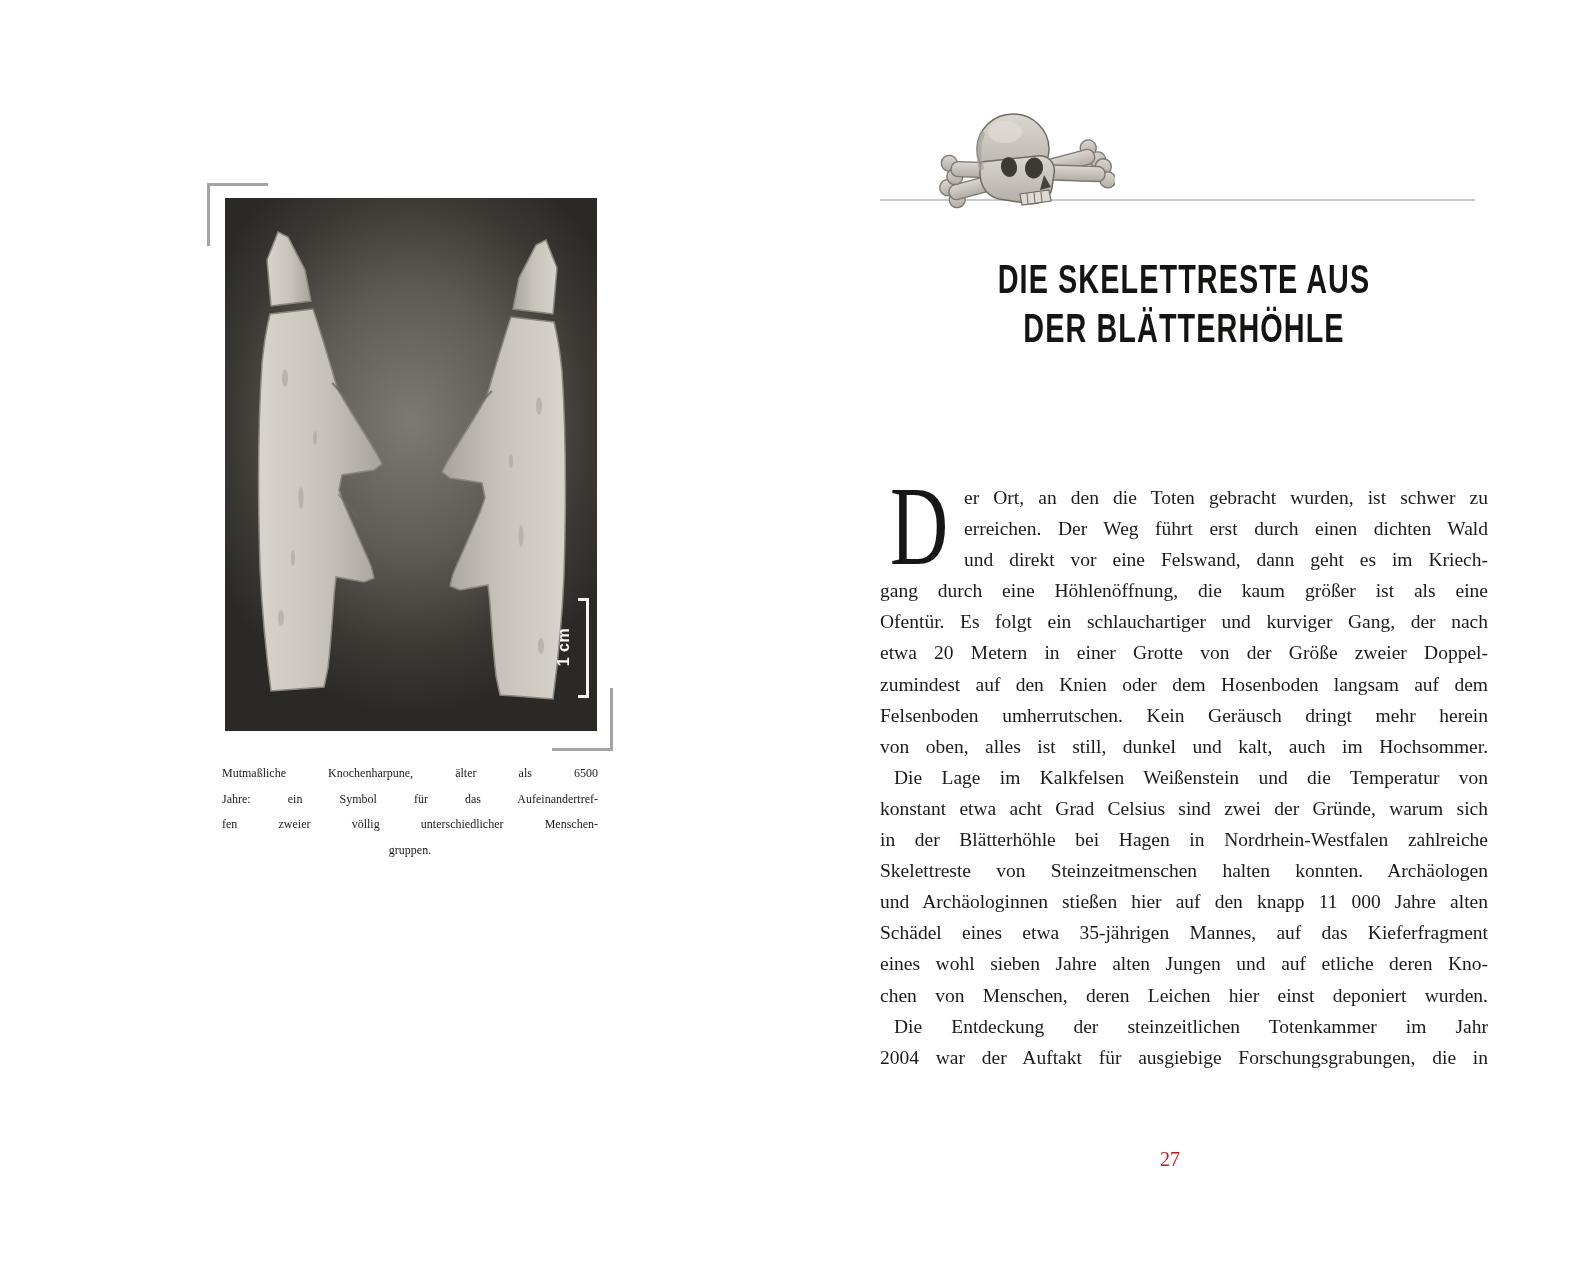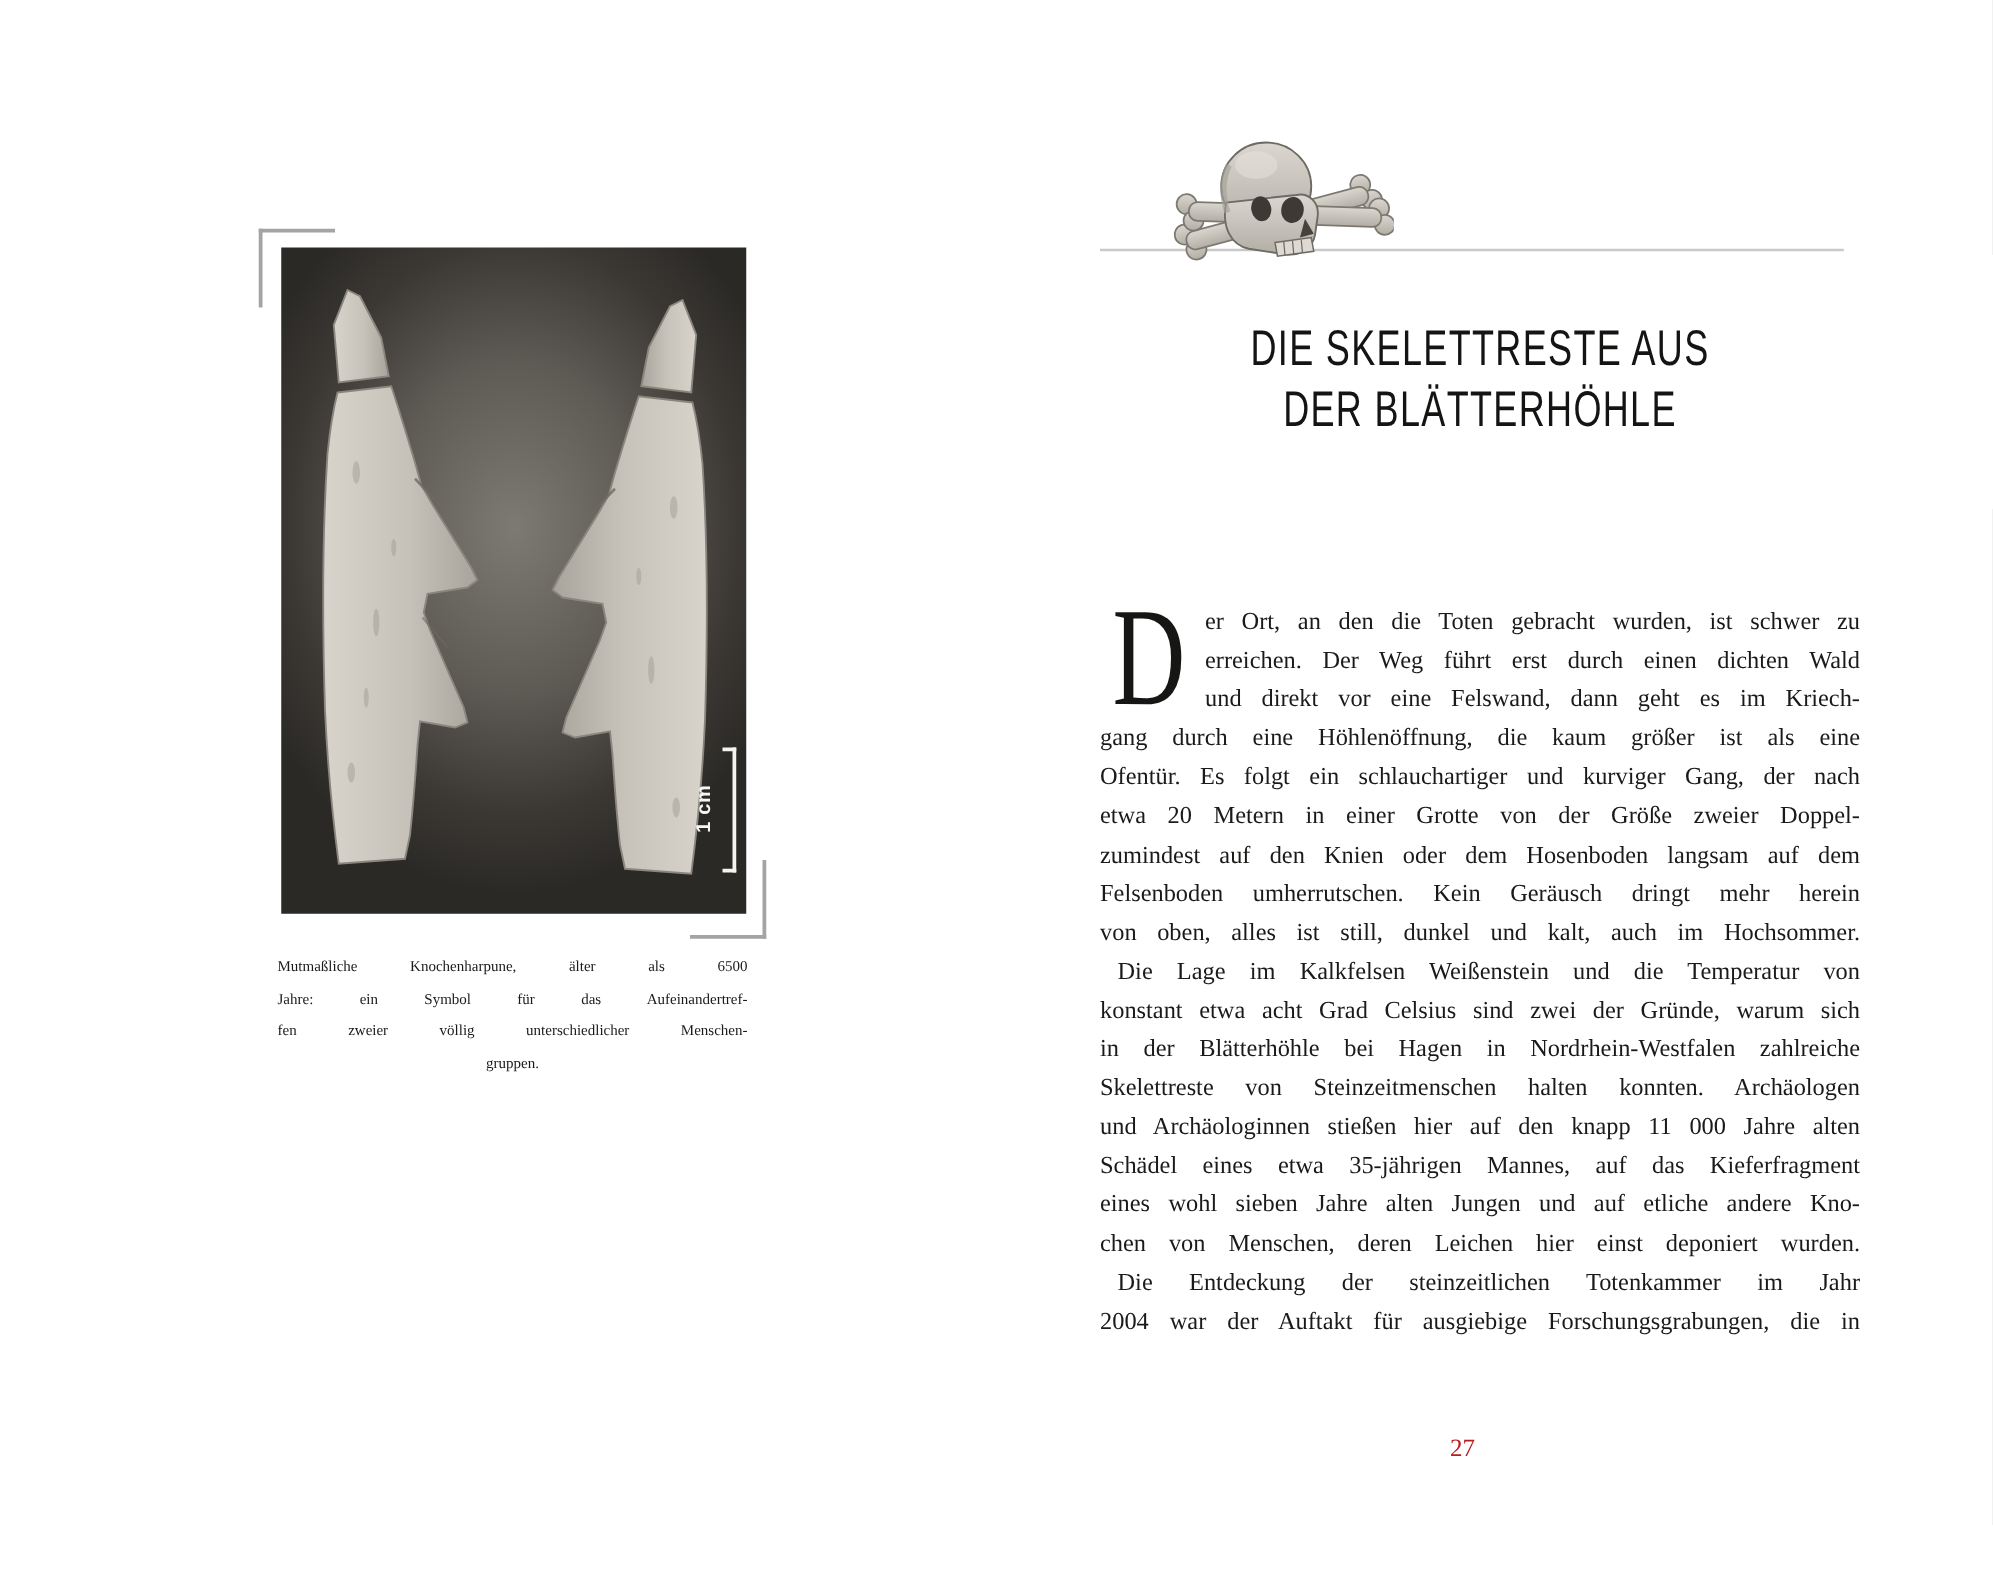--- a/index.html
+++ b/index.html
@@ -30,21 +30,21 @@
   .caption{position:absolute;left:222px;top:761px;width:376px;
            font-size:12px;line-height:25.6px;}
   .caption .cap-line{text-align:justify;text-align-last:justify;}
   .caption .cap-last{text-align:right;text-align-last:center;}
 
   
   .chapter-rule{position:absolute;left:880px;top:199px;width:595px;height:2px;background:#c9c9c9;z-index:1;}
   .ornament{position:absolute;left:925px;top:104px;z-index:2;}
 
   .title{position:absolute;left:880px;top:255px;width:608px;text-align:center;
-         font-family:"Liberation Sans","DejaVu Sans",sans-serif;font-weight:400;color:#141413;}
+         font-family:"Liberation Sans","DejaVu Sans",sans-serif;font-weight:700;color:#141413;}
   .title .t-line{font-size:40px;line-height:49px;letter-spacing:1.5px;
                  transform:scaleX(.72);transform-origin:50% 50%;white-space:nowrap;}
 
   .drop-cap{position:absolute;left:890px;top:470px;font-size:112px;line-height:112px;
             font-family:"Liberation Serif","DejaVu Serif",serif;color:#161615;
             transform:scaleX(.72);transform-origin:left top;}
 
   .body-text{position:absolute;left:880px;top:482px;width:608px;
              font-size:19.5px;line-height:31.1px;font-family:Liberation Serif, serif;}
   .body-text .line{text-align:justify;text-align-last:justify;overflow:visible;white-space:normal;}
@@ -179,21 +179,21 @@
       <div class="line">zumindest auf den Knien oder dem Hosenboden langsam auf dem</div>
       <div class="line">Felsenboden umherrutschen. Kein Geräusch dringt mehr herein</div>
       <div class="line">von oben, alles ist still, dunkel und kalt, auch im Hochsommer.</div>
 
       <div class="line indent">Die Lage im Kalkfelsen Weißenstein und die Temperatur von</div>
       <div class="line">konstant etwa acht Grad Celsius sind zwei der Gründe, warum sich</div>
       <div class="line">in der Blätterhöhle bei Hagen in Nordrhein-Westfalen zahlreiche</div>
       <div class="line">Skelettreste von Steinzeitmenschen halten konnten. Archäologen</div>
       <div class="line">und Archäologinnen stießen hier auf den knapp 11 000 Jahre alten</div>
       <div class="line">Schädel eines etwa 35-jährigen Mannes, auf das Kieferfragment</div>
-      <div class="line">eines wohl sieben Jahre alten Jungen und auf etliche andere Kno-</div>
+      <div class="line">eines wohl sieben Jahre alten Jungen und auf etliche deren Kno-</div>
       <div class="line">chen von Menschen, deren Leichen hier einst deponiert wurden.</div>
 
       <div class="line indent">Die Entdeckung der steinzeitlichen Totenkammer im Jahr</div>
       <div class="line">2004 war der Auftakt für ausgiebige Forschungsgrabungen, die in</div>
     </div>
 
     <div class="page-number">27</div>
   </div>
 
 </div>

